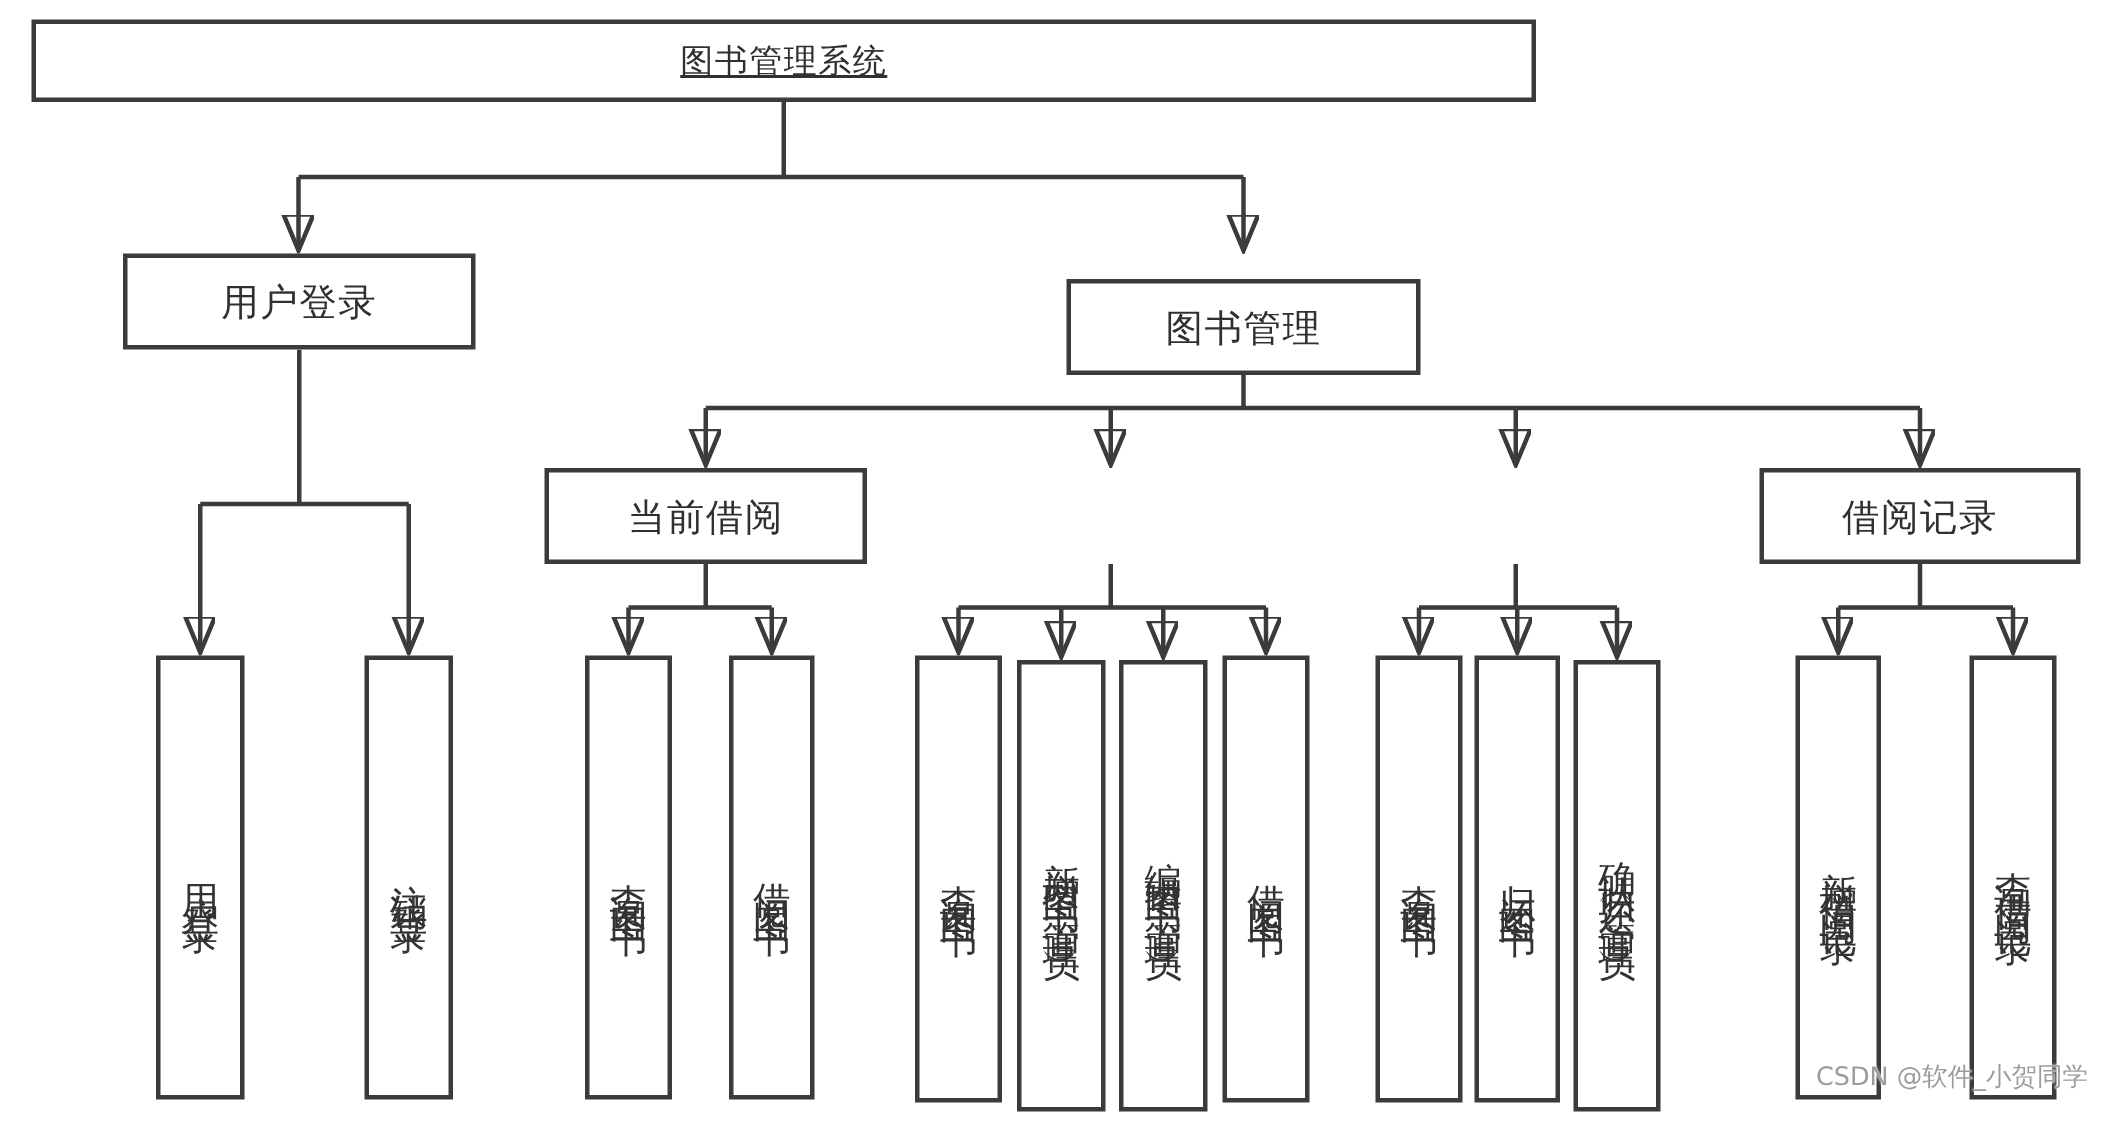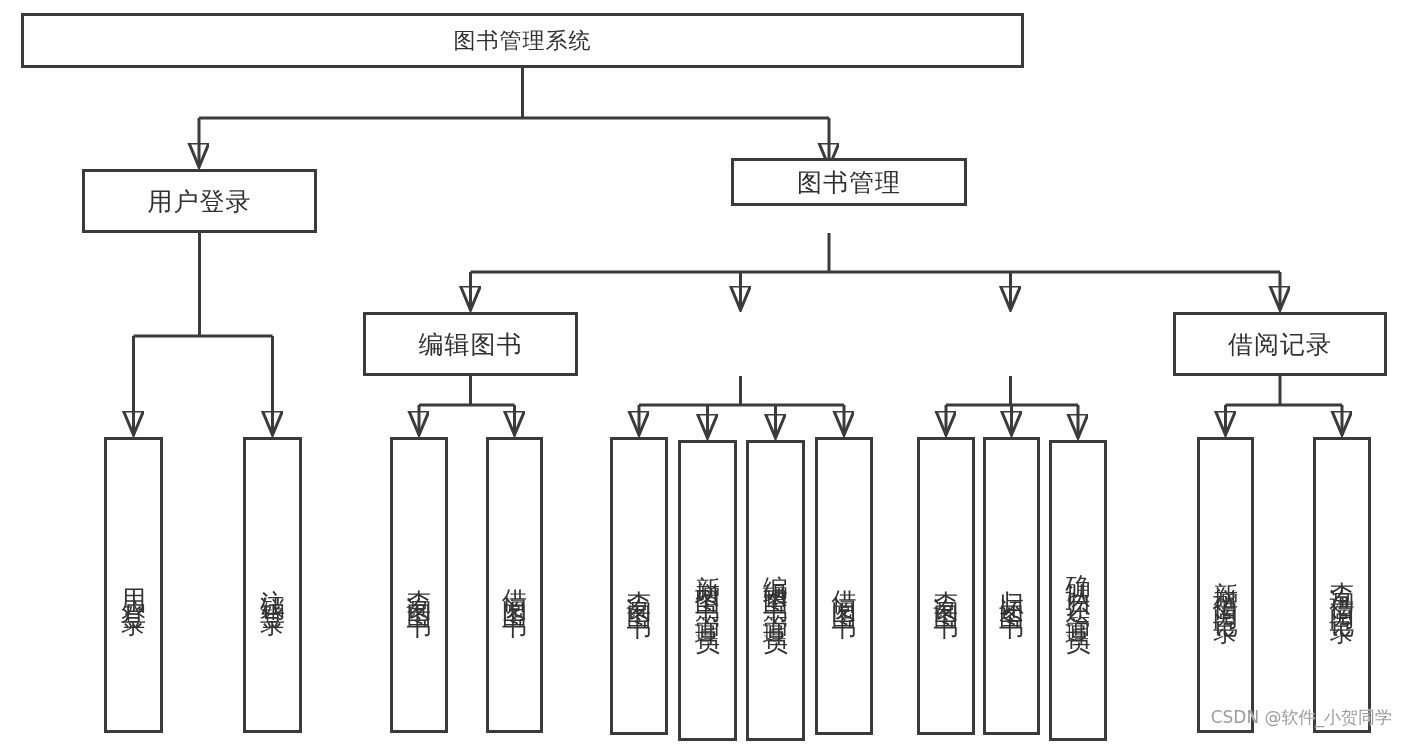--- a/index.html
+++ b/index.html
@@ -105,33 +105,33 @@
     </g>
 
     <g>
       <path d="M1280 376 V405"></path>
       <path d="M1225.5 405 H1342"></path>
       <path d="M1225.5 405 V435" marker-end="url(#ah)"></path>
       <path d="M1342 405 V435" marker-end="url(#ah)"></path>
     </g>
   </svg>
 
-  <div class="node root-node" style="left:21px; top:13px; width:1003px; height:55px;">
+  <div class="node root-node" style="left:21px; top:13px; width:1003px; height:55px;text-decoration:underline;">
     <span>图书管理系统</span>
   </div>
 
   <div class="node branch" style="left:82px; top:169px; width:235px; height:64px;">
     <span>用户登录</span>
   </div>
-  <div class="node branch" style="left:711px; top:158px; width:236px; height:48px;margin-left:20px;">
+  <div class="node branch" style="left:711px; top:186px; width:236px; height:64px;">
     <span>图书管理</span>
   </div>
 
   <div class="node branch" style="left:363px; top:312px; width:215px; height:64px;">
-    <span>编辑图书</span>
+    <span>当前借阅</span>
   </div>
   <div class="node branch" style="left:1173px; top:312px; width:214px; height:64px;">
     <span>借阅记录</span>
   </div>
 
   <div class="node leaf" style="left:104px; top:437px; width:59px; height:296px;">
     <span class="vtext">用户登录</span>
   </div>
   <div class="node leaf" style="left:243px; top:437px; width:59px; height:296px;">
     <span class="vtext">注销登录</span>

